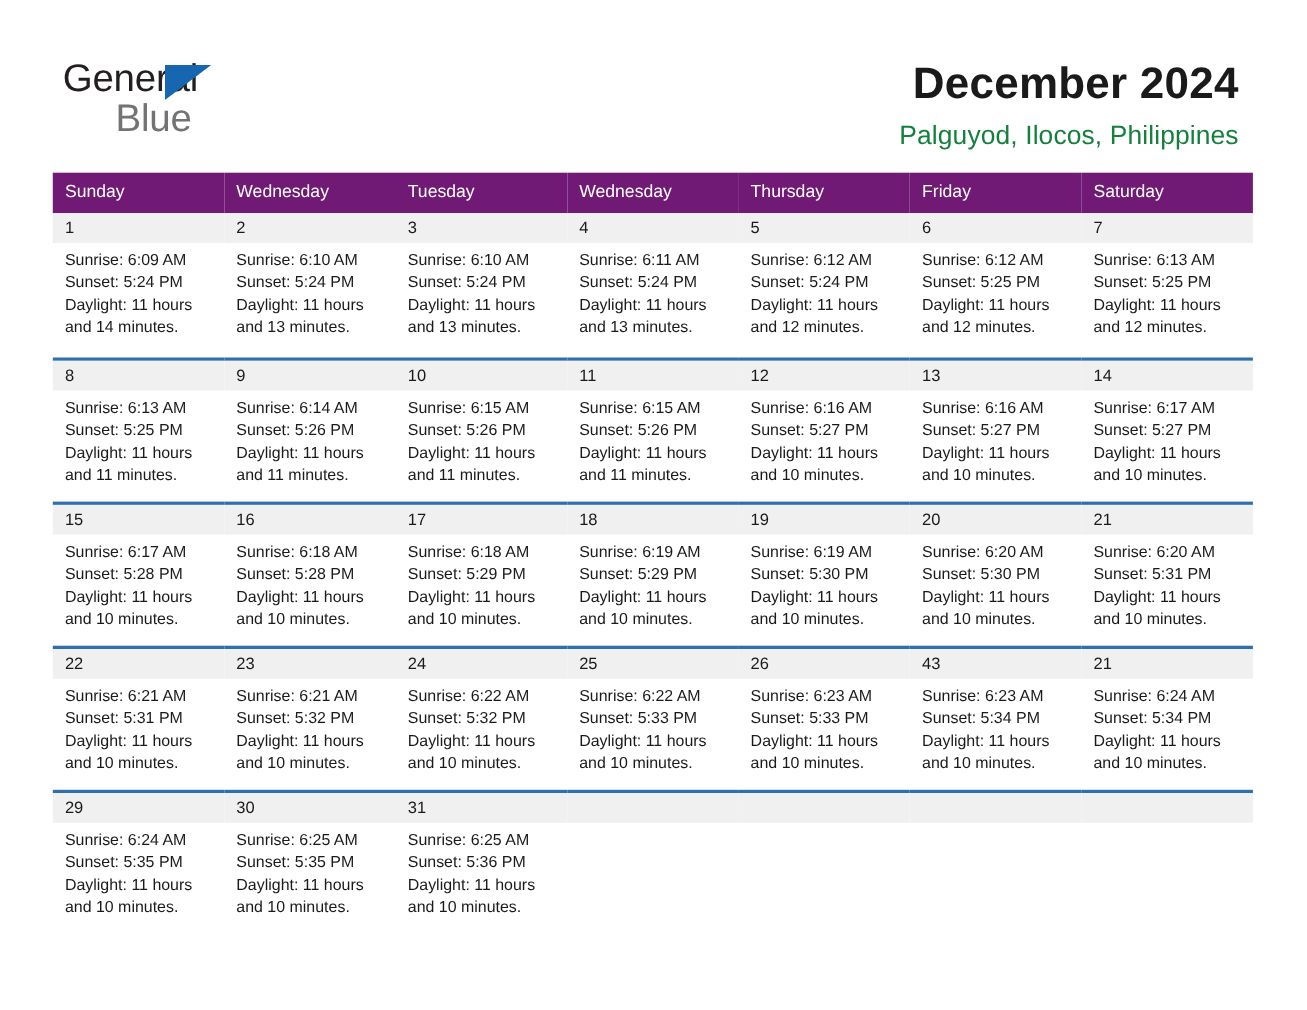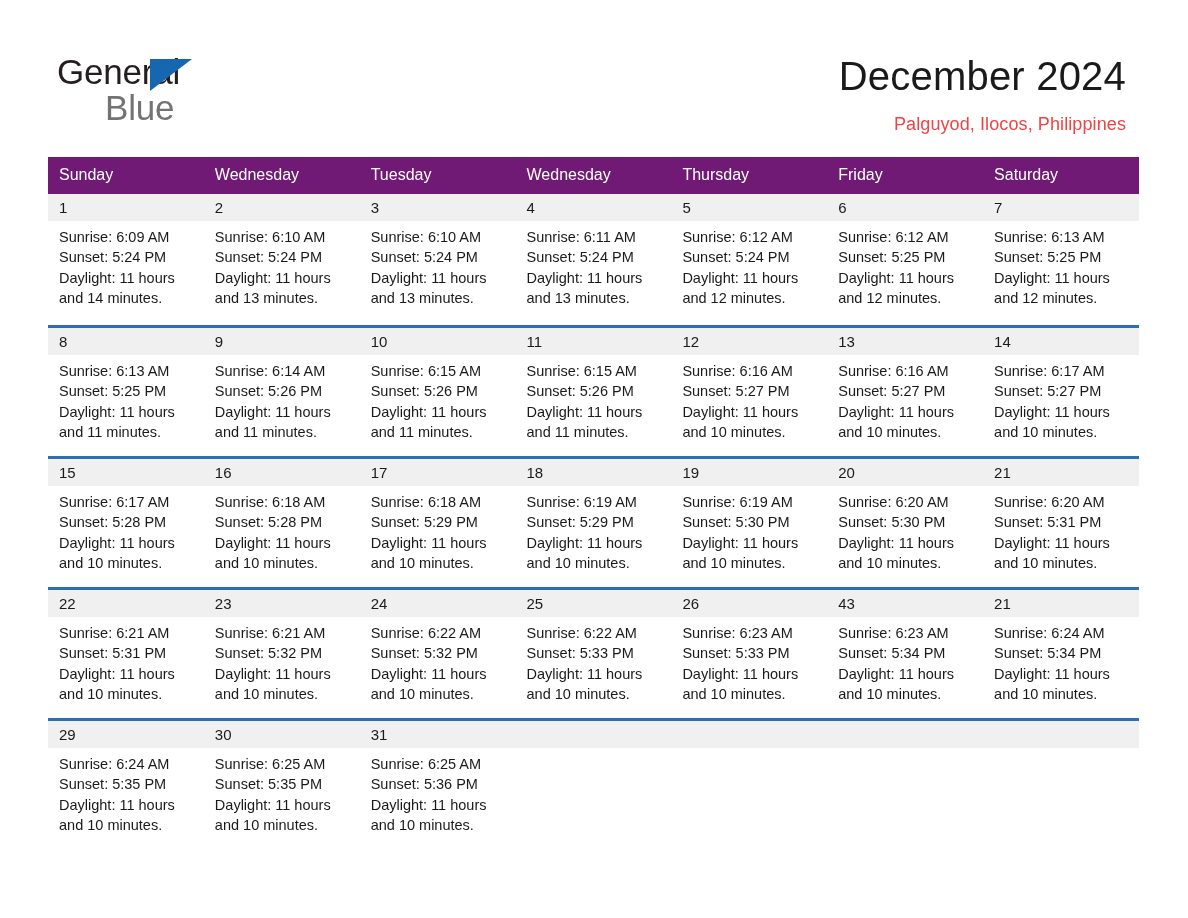--- a/index.html
+++ b/index.html
@@ -66,29 +66,29 @@
   }
   .title-block {
     position: absolute;
     right: 57px;
     top: 50px;
     text-align: right;
   }
   .month-title {
     font-size: 40px;
     line-height: 52px;
-    font-weight: normal;
+    font-weight: bold;
     color: #1a1a1a;
     margin: 0;
     letter-spacing: 0.2px;
   }
   .location-subtitle {
-    font-size: 18px;
+    font-size: 24px;
     line-height: 32px;
-    color: #ef4444;
+    color: #15803d;
     margin: 6px 0 0 0;
     letter-spacing: 0.1px;
   }
 
   
   .calendar {
     position: absolute;
     left: 48px;
     top: 157px;
     width: 1091px;

